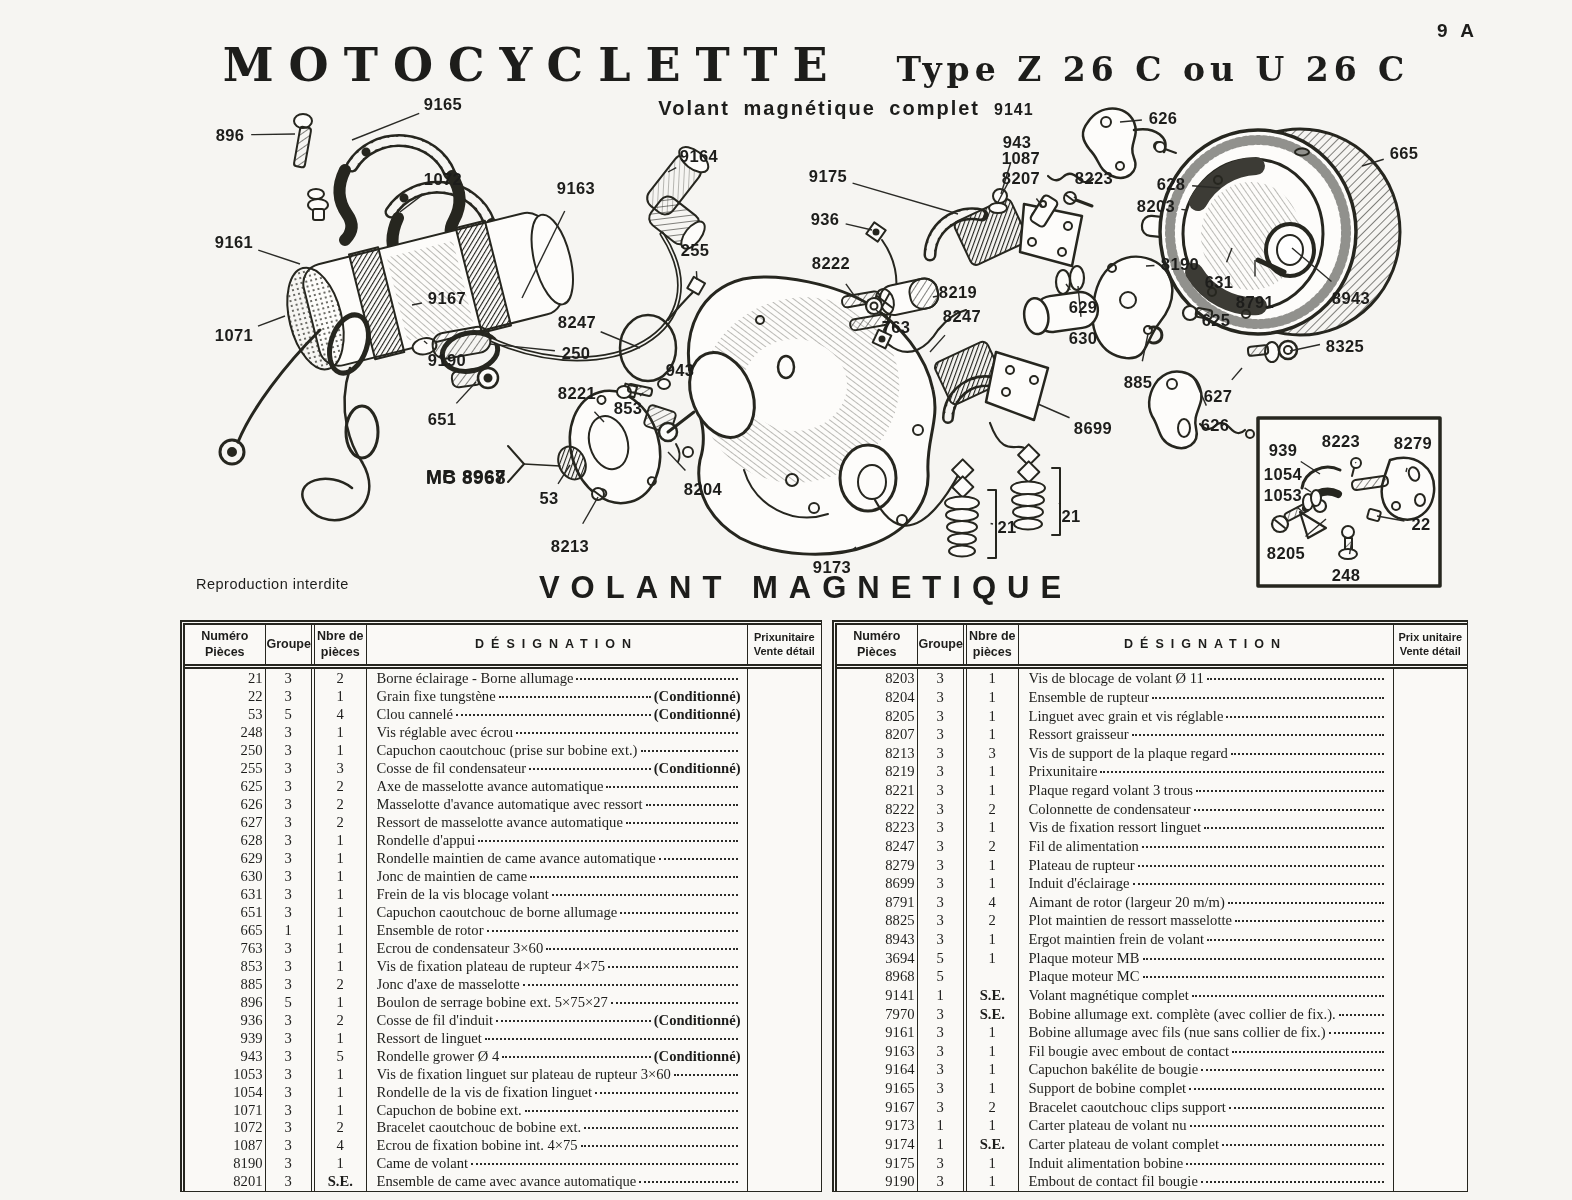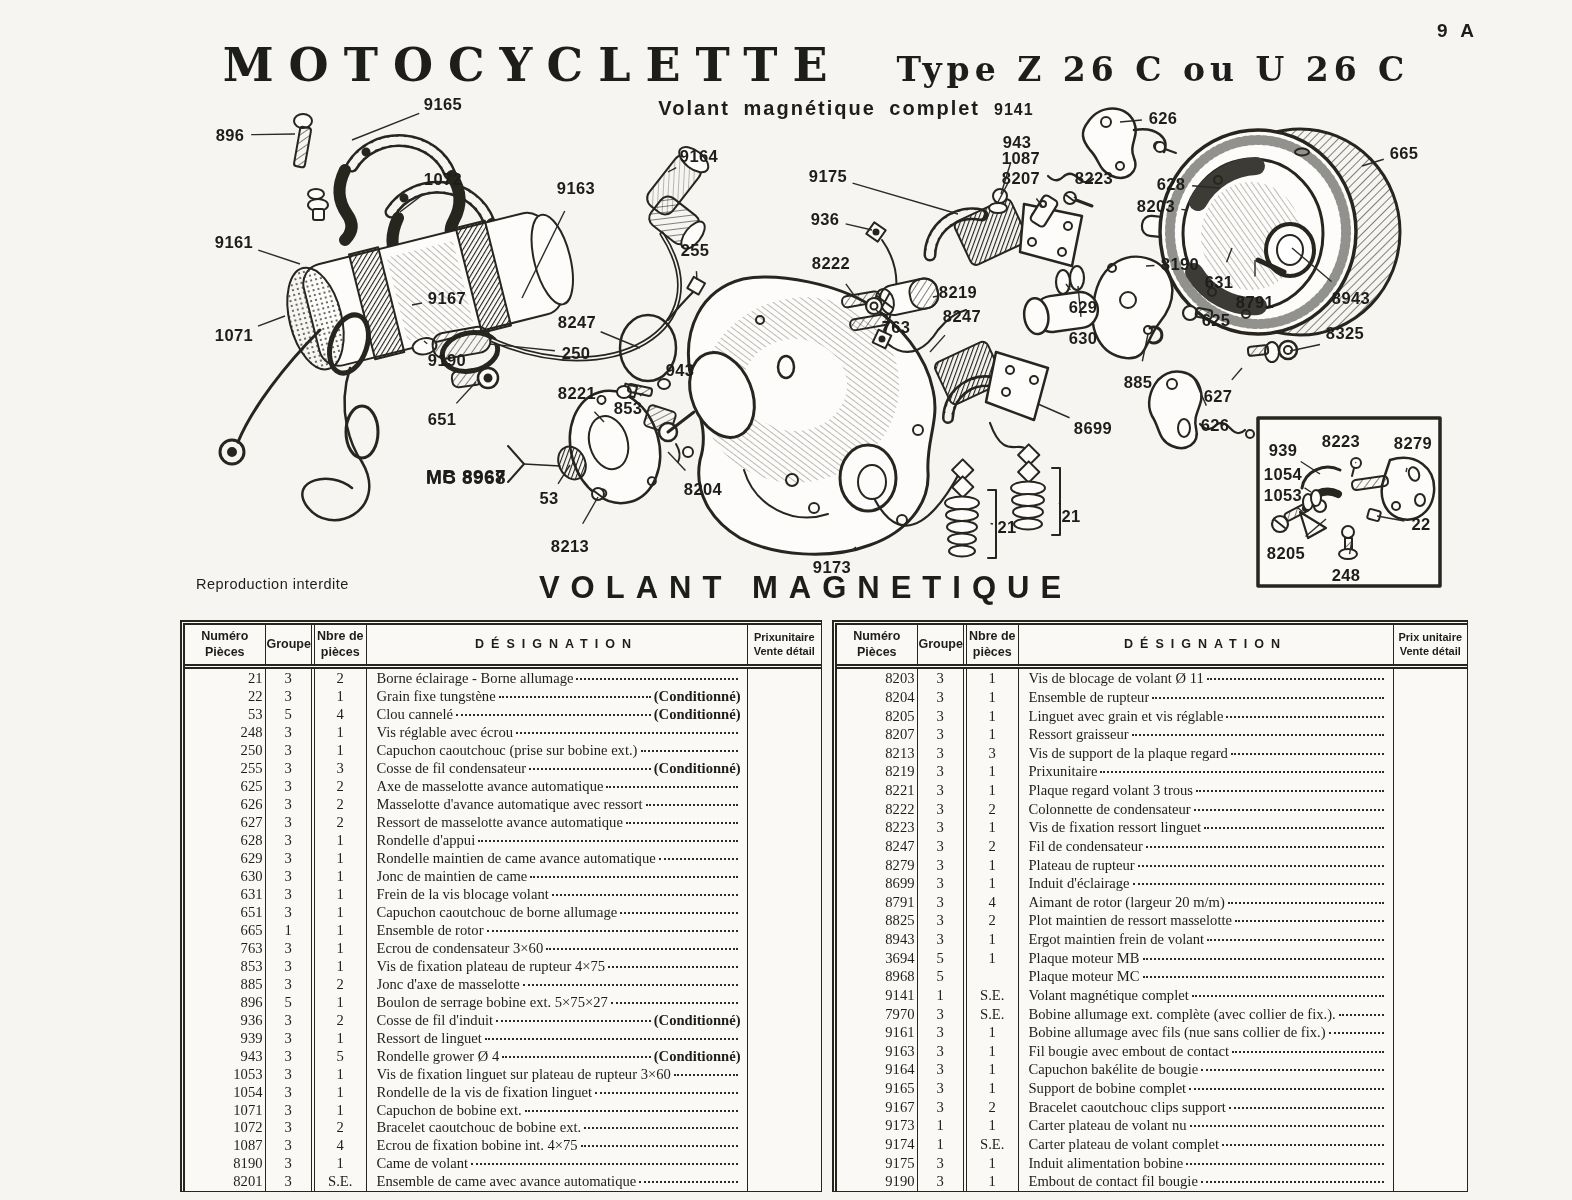--- a/index.html
+++ b/index.html
@@ -31,21 +31,21 @@
   table.parts{border-collapse:collapse;width:100%;height:100%;table-layout:fixed;}
   table.parts th{font:700 12.5px "Liberation Sans",sans-serif;line-height:1.25;padding:4px 1px;
                  border-bottom:5px double #26261f;vertical-align:middle;}
   table.parts th.price{font-size:11px;}
   table.parts col.c-num{width:80px;} table.parts col.c-grp{width:48px;}
   table.parts col.c-qty{width:53px;} table.parts col.c-price{width:74px;}
   table.parts td{font:400 14.6px "Liberation Serif",serif;padding:0 2px;vertical-align:middle;}
   .v1{border-right:1.4px solid #26261f;} .v2{border-right:4px double #26261f;}
   td.num{text-align:right;padding-right:16px;font-size:15.2px;}
   td.grp,td.qty{text-align:center;}
-  td.qty.se,th .b{font-weight:400;}
+  td.qty.se,th .b{font-weight:700;}
   td.des .desline{display:flex;align-items:baseline;padding:0 4px 0 8px;}
   .desname{white-space:nowrap;overflow:hidden;}
   .dots{flex:1;min-width:0;border-bottom:2px dotted #2b2b28;transform:translateY(-3px);margin:0 3px;}
   .cond{font-weight:700;white-space:nowrap;}
   th .hline{display:block;}
   .dsg{letter-spacing:7px;font-size:14px;}
 </style>
 </head>
 <body>
 
@@ -432,21 +432,21 @@
       <div class="plabel" style="left: 1171px; top: 184px;">628</div>
       <div class="plabel" style="left: 1156px; top: 206px;">8203</div>
       <div class="plabel" style="left: 1180px; top: 264px;">8190</div>
       <div class="plabel" style="left: 1219px; top: 282px;">631</div>
       <div class="plabel" style="left: 1255px; top: 302px;">8791</div>
       <div class="plabel" style="left: 1404px; top: 153px;">665</div>
       <div class="plabel" style="left: 1351px; top: 298px;">8943</div>
       <div class="plabel" style="left: 1083px; top: 307px;">629</div>
       <div class="plabel" style="left: 1083px; top: 338px;">630</div>
       <div class="plabel" style="left: 1216px; top: 320px;">625</div>
-      <div class="plabel" style="left: 1345px; top: 333px;">8325</div>
+      <div class="plabel" style="left: 1345px; top: 346px;">8325</div>
       <div class="plabel" style="left: 1138px; top: 382px;">885</div>
       <div class="plabel" style="left: 1218px; top: 396px;">627</div>
       <div class="plabel" style="left: 1215px; top: 425px;">626</div>
       <div class="plabel" style="left: 1283px; top: 450px;">939</div>
       <div class="plabel" style="left: 1341px; top: 441px;">8223</div>
       <div class="plabel" style="left: 1413px; top: 443px;">8279</div>
       <div class="plabel" style="left: 1283px; top: 474px;">1054</div>
       <div class="plabel" style="left: 1283px; top: 495px;">1053</div>
       <div class="plabel" style="left: 1286px; top: 553px;">8205</div>
       <div class="plabel" style="left: 1346px; top: 575px;">248</div>
@@ -979,21 +979,21 @@
                 </div>
               </td>
               <td class="prc"></td>
             </tr>
             <tr>
               <td class="num v1">8247</td>
               <td class="grp v2">3</td>
               <td class="qty v1">2</td>
               <td class="des v1">
                 <div class="desline">
-                  <span class="desname">Fil de condensateur</span>
+                  <span class="desname">Fil de alimentation</span>
                   <span class="dots"></span>
                 </div>
               </td>
               <td class="prc"></td>
             </tr>
             <tr>
               <td class="num v1">8279</td>
               <td class="grp v2">3</td>
               <td class="qty v1">1</td>
               <td class="des v1">

